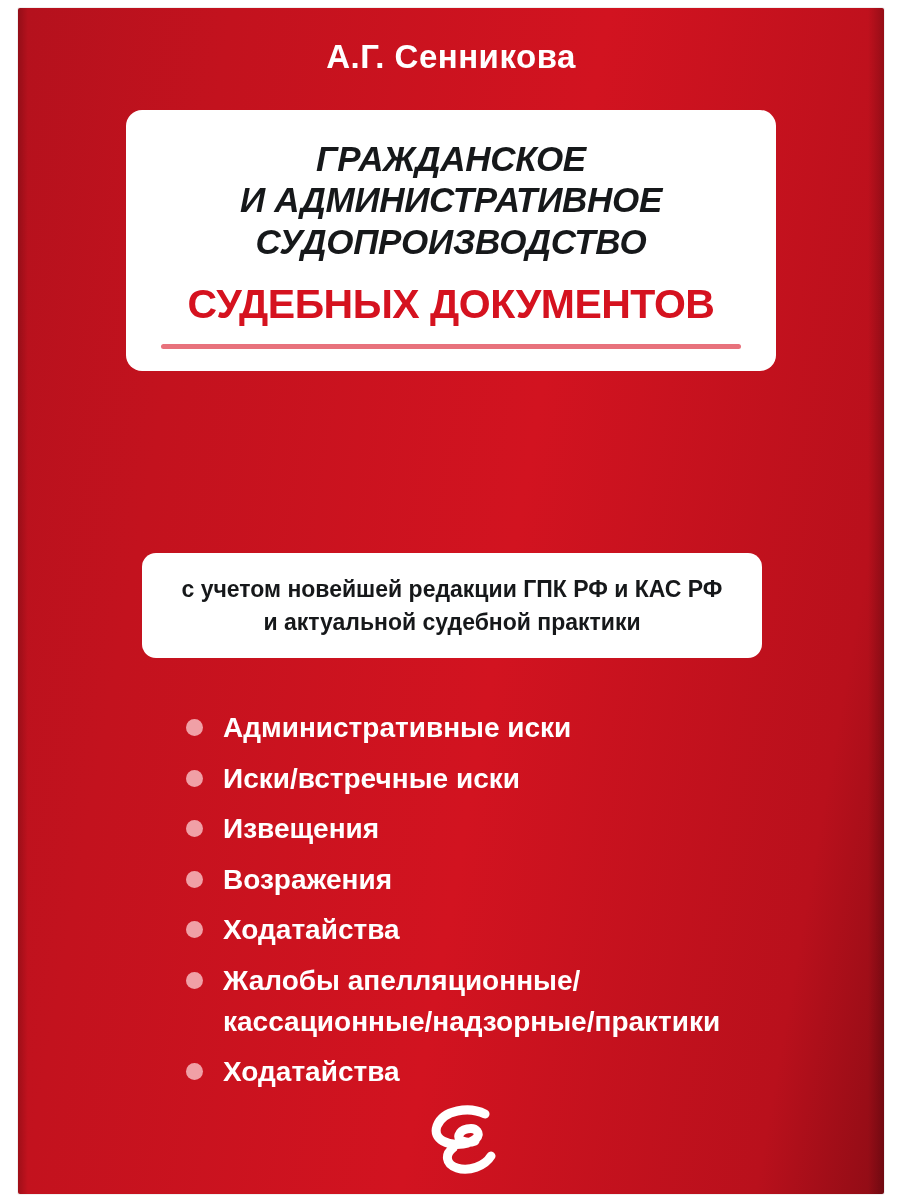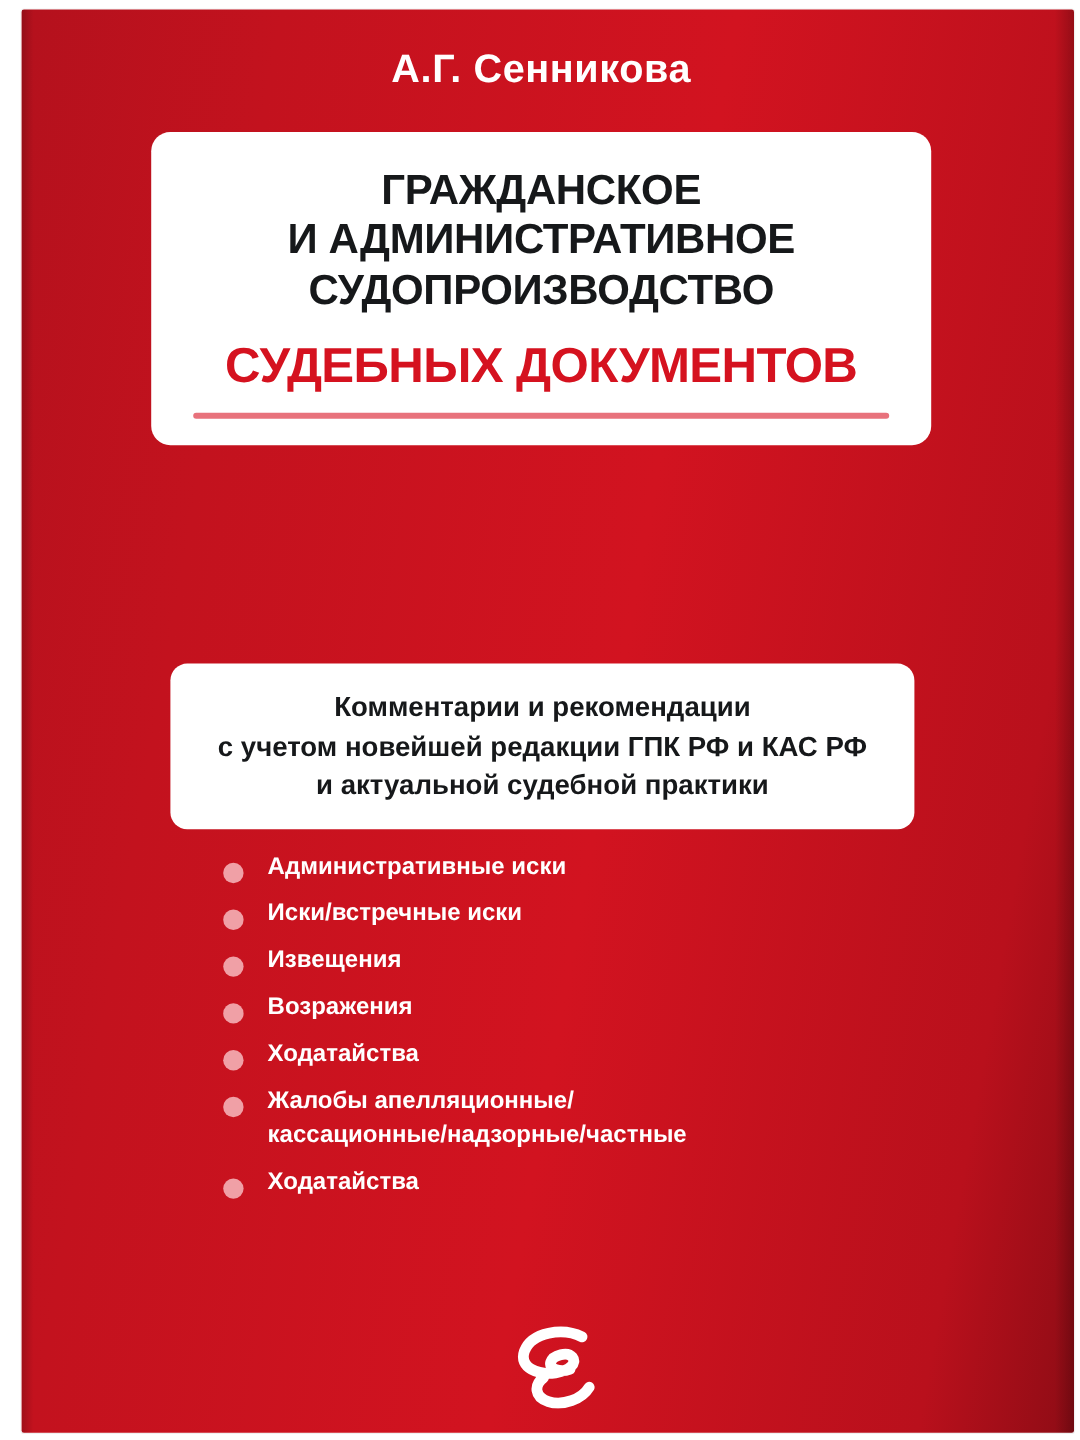--- a/index.html
+++ b/index.html
@@ -19,21 +19,20 @@
   .cover {
     position: absolute;
     left: 18px;
     top: 8px;
     width: 866px;
     height: 1186px;
     background: linear-gradient(100deg, #b4111d 0%, #c3121e 20%, #d21320 55%, #b9101c 88%, #8e0c15 100%);
     border-radius: 2px;
     box-shadow: 0 0 0 1px rgba(0,0,0,0.06);
     overflow: hidden;
-    padding-left: 11px;
   }
   
   .cover::after {
     content: "";
     position: absolute;
     right: 0;
     top: 0;
     width: 16px;
     height: 100%;
     background: linear-gradient(to right, rgba(0,0,0,0.0), rgba(0,0,0,0.22));
@@ -73,21 +72,21 @@
     box-sizing: border-box;
   }
   .title-top {
     text-align: center;
     color: #16181a;
     font-weight: bold;
     font-size: 35px;
     line-height: 1.18;
     letter-spacing: -0.3px;
   }
-  .title-top div { white-space: nowrap; }
+  .title-top div { white-space: nowrap; font-style: italic; }
 
   .vse-line {
     display: flex;
     align-items: baseline;
     justify-content: center;
     margin-top: 12px;
     gap: 10px;
   }
   .vse {
     color: #d5121f;
@@ -155,21 +154,21 @@
     flex: none;
     width: 17px;
     height: 17px;
     border-radius: 50%;
     background: #f0a0a6;
     margin-top: 11px;
     margin-right: 20px;
   }
   .bullet-text {
     color: #ffffff;
-    font-size: 20px;
+    font-size: 28px;
     font-weight: bold;
     line-height: 1.45;
     letter-spacing: 0px;
   }
 
   
   .logo {
     position: absolute;
     left: 405px;
     top: 1096px;
@@ -207,21 +206,20 @@
         <div>СУДОПРОИЗВОДСТВО</div>
       </div>
 
 
       <div class="sub-red">СУДЕБНЫХ  ДОКУМЕНТОВ</div>
 
       <div class="plate-rule"></div>
     </div>
 
     <div class="comment-plate">
-      <div>Комментарии и рекомендации</div>
       <div>с учетом новейшей редакции ГПК РФ и КАС РФ</div>
       <div>и актуальной судебной практики</div>
     </div>
 
     <div class="bullets">
       <div class="bullet-row">
         <div class="dot"></div>
         <div class="bullet-text">Административные иски</div>
       </div>
       <div class="bullet-row">
@@ -236,21 +234,21 @@
         <div class="dot"></div>
         <div class="bullet-text">Возражения</div>
       </div>
       <div class="bullet-row">
         <div class="dot"></div>
         <div class="bullet-text">Ходатайства</div>
       </div>
       <div class="bullet-row">
         <div class="dot"></div>
         <div class="bullet-text" style="white-space: pre-line;">Жалобы апелляционные/
-кассационные/надзорные/частные</div>
+кассационные/надзорные/практики</div>
       </div>
       <div class="bullet-row">
         <div class="dot"></div>
         <div class="bullet-text">Ходатайства</div>
       </div>
     </div>
 
     <div class="logo">
       <svg viewBox="0 0 92 70" width="92" height="70" aria-hidden="true">
         <path d="M62 10 C46 2, 20 6, 14 22 C9 36, 26 42, 40 40 C52 38, 58 32, 54 27 C50 22, 38 25, 36 31 C34 37, 44 40, 52 37" fill="none" stroke="#ffffff" stroke-width="9" stroke-linecap="round"></path>

